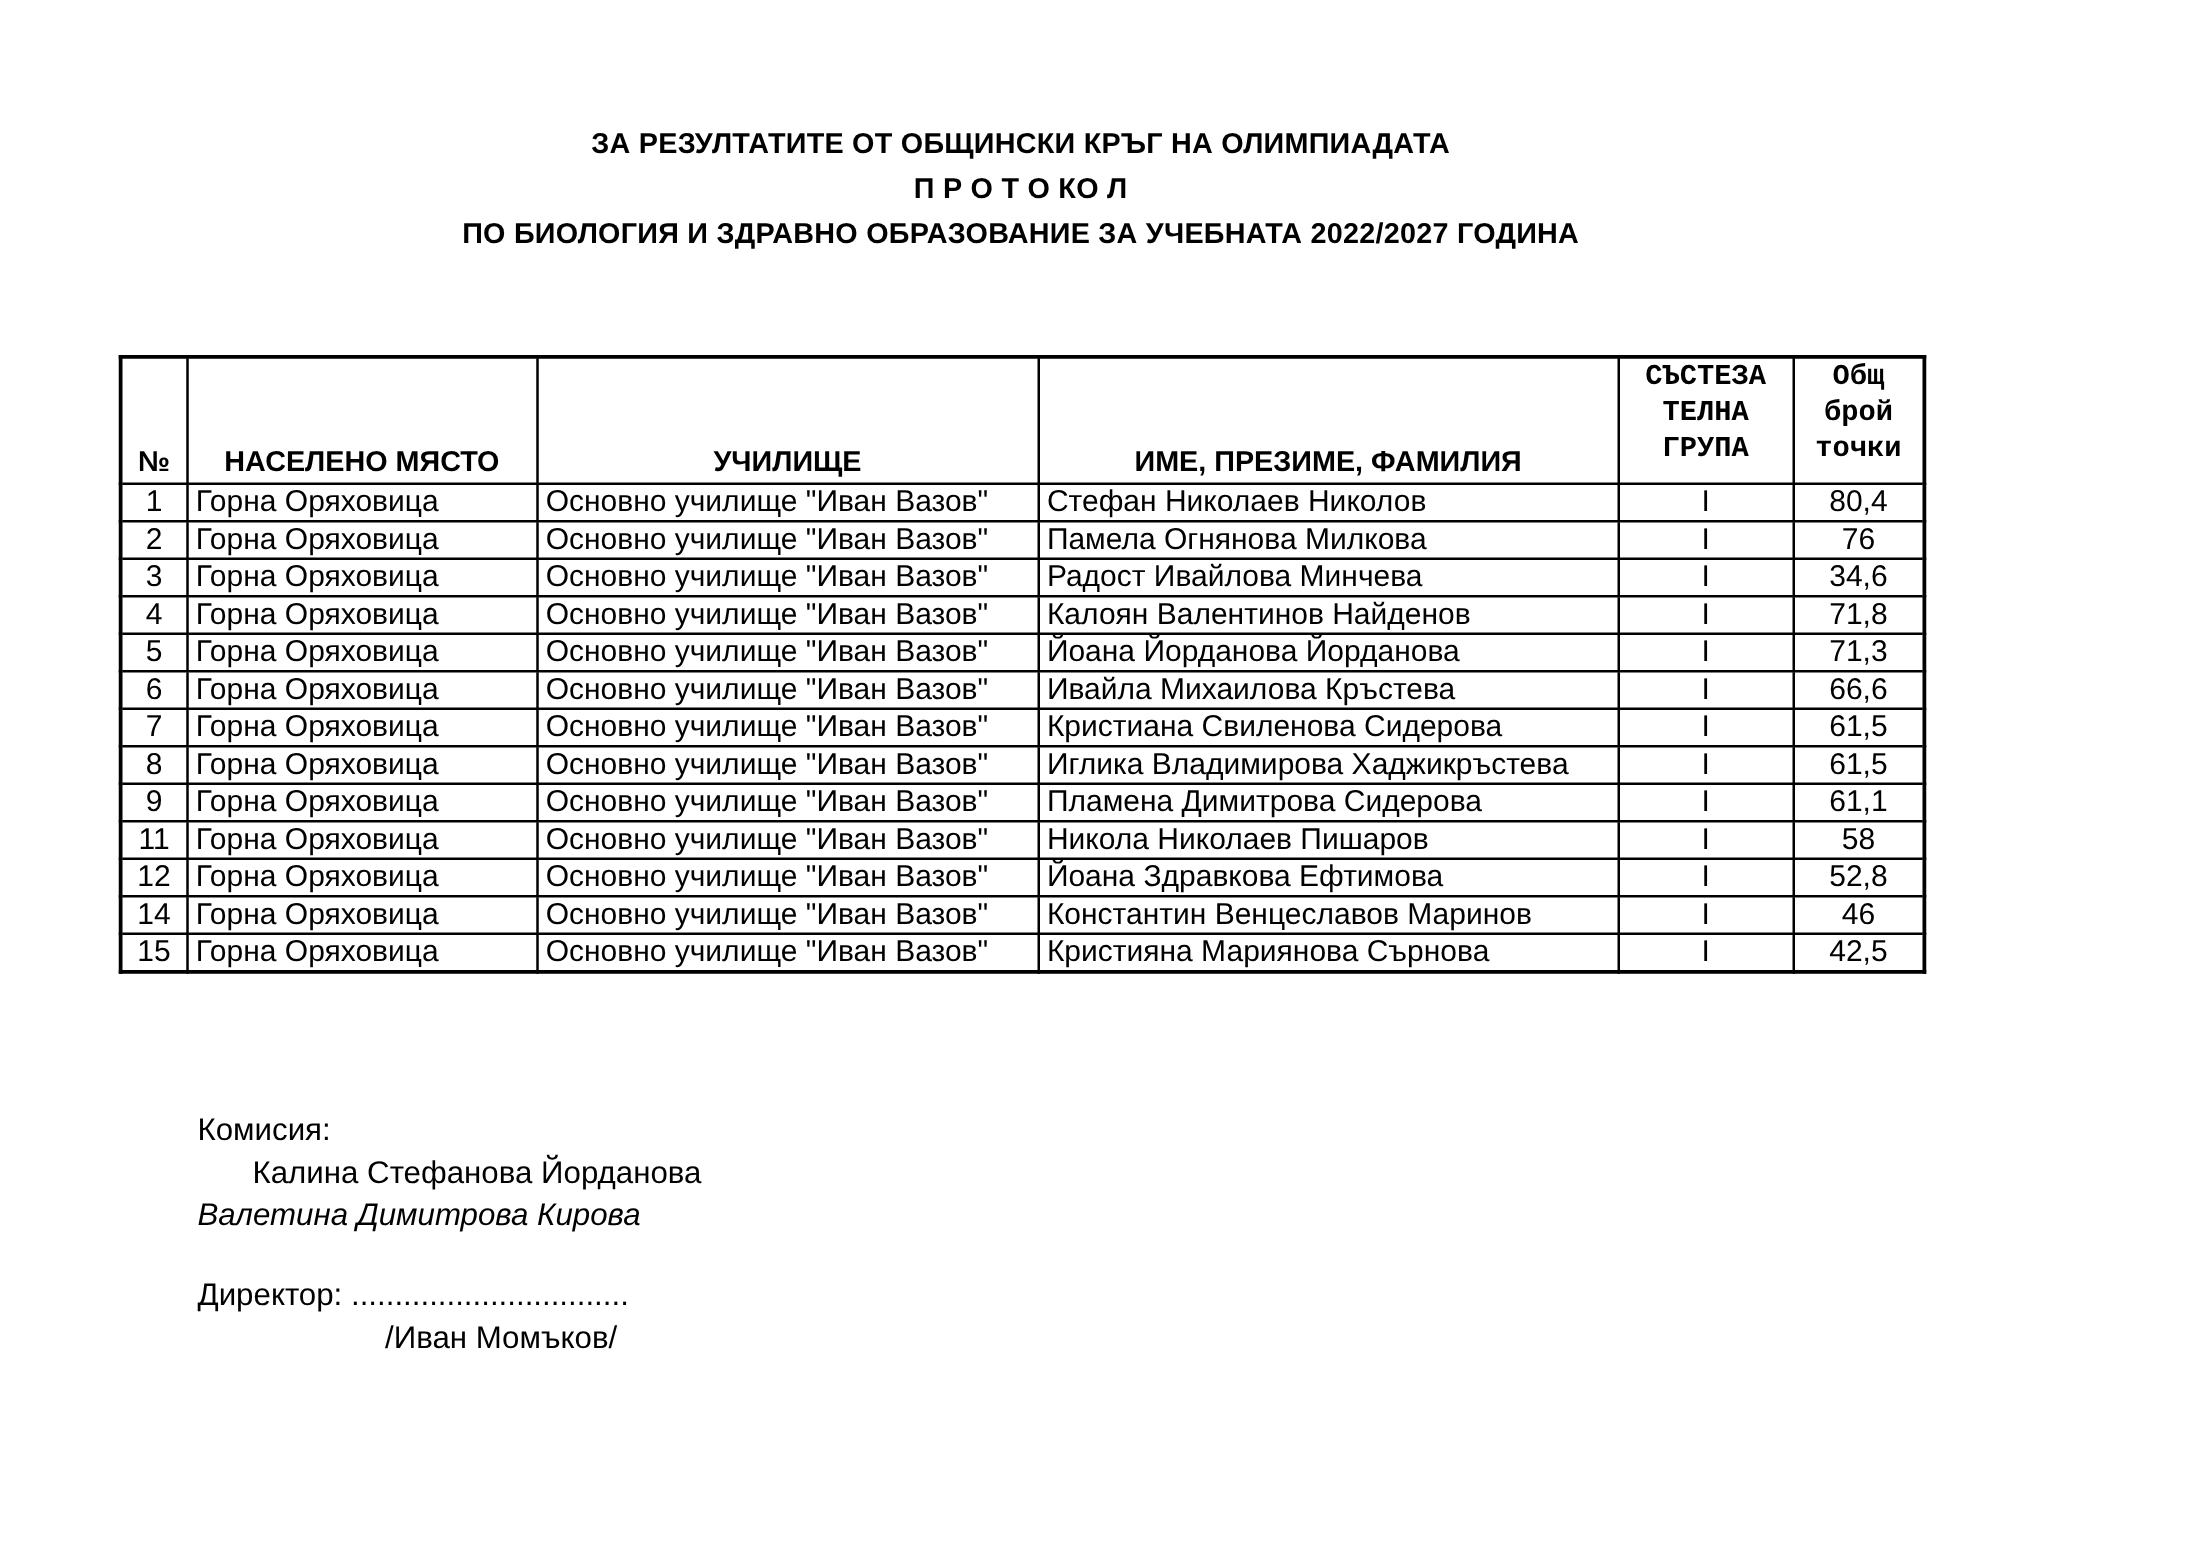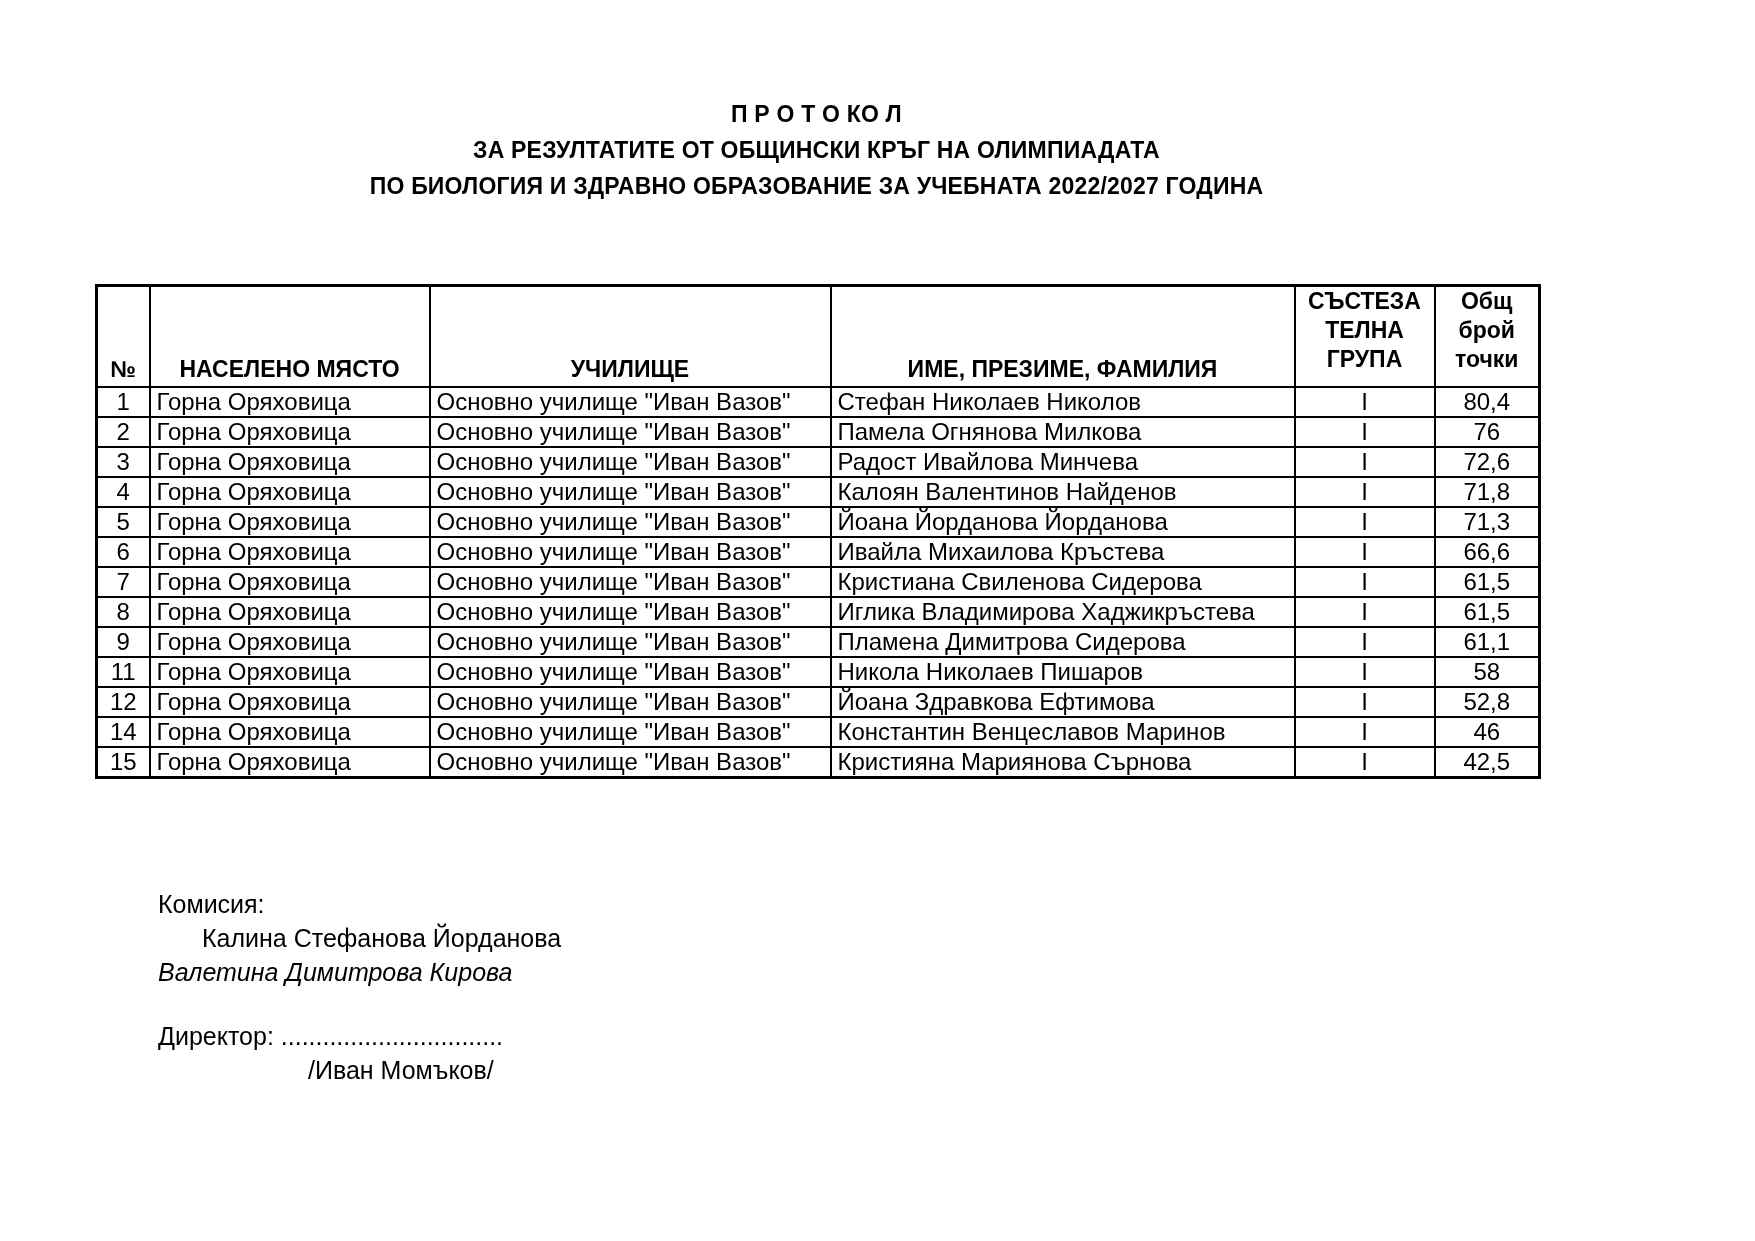--- a/index.html
+++ b/index.html
@@ -51,20 +51,21 @@
     text-align: center;
     vertical-align: bottom;
     padding: 0 4px 3px 4px;
     line-height: 28px;
   }
   table.results th.multiline {
     vertical-align: middle;
     white-space: pre-line;
     padding-bottom: 12px;
     line-height: 29px;
+    font-family: Liberation Mono, monospace;
   }
   table.results tbody tr { height: 30px; }
   table.results td {
     font-size: 24px;
     padding: 0 6px;
     white-space: nowrap;
     vertical-align: middle;
   }
   table.results td.c0,
   table.results td.c4,
@@ -88,22 +89,22 @@
   .fl-commission   { top: 890px; }
   .fl-member1      { top: 924px; margin-left: 44px; }
   .fl-member2      { top: 958px; font-style: italic; }
   .fl-director     { top: 1022px; }
   .fl-director-name{ top: 1056px; left: 308px; }
 </style>
 </head>
 <body>
 
 <div class="title-block">
+  <div>ЗА РЕЗУЛТАТИТЕ ОТ ОБЩИНСКИ КРЪГ НА ОЛИМПИАДАТА</div>
   <div>П Р О Т О КО Л</div>
-  <div>ЗА РЕЗУЛТАТИТЕ ОТ ОБЩИНСКИ КРЪГ НА ОЛИМПИАДАТА</div>
   <div>ПО БИОЛОГИЯ И ЗДРАВНО ОБРАЗОВАНИЕ ЗА УЧЕБНАТА 2022/2027 ГОДИНА</div>
 </div>
 
 <table class="results">
   <colgroup>
     <col style="width:53px">
     <col style="width:280px">
     <col style="width:401px">
     <col style="width:464px">
     <col style="width:140px">
@@ -139,21 +140,21 @@
         <td class="c3">Памела Огнянова Милкова</td>
         <td class="c4">I</td>
         <td class="c5">76</td>
       </tr>
       <tr>
         <td class="c0">3</td>
         <td class="c1">Горна Оряховица</td>
         <td class="c2">Основно училище "Иван Вазов"</td>
         <td class="c3">Радост Ивайлова Минчева</td>
         <td class="c4">I</td>
-        <td class="c5">72,6</td>
+        <td class="c5">34,6</td>
       </tr>
       <tr>
         <td class="c0">4</td>
         <td class="c1">Горна Оряховица</td>
         <td class="c2">Основно училище "Иван Вазов"</td>
         <td class="c3">Калоян Валентинов Найденов</td>
         <td class="c4">I</td>
         <td class="c5">71,8</td>
       </tr>
       <tr>

